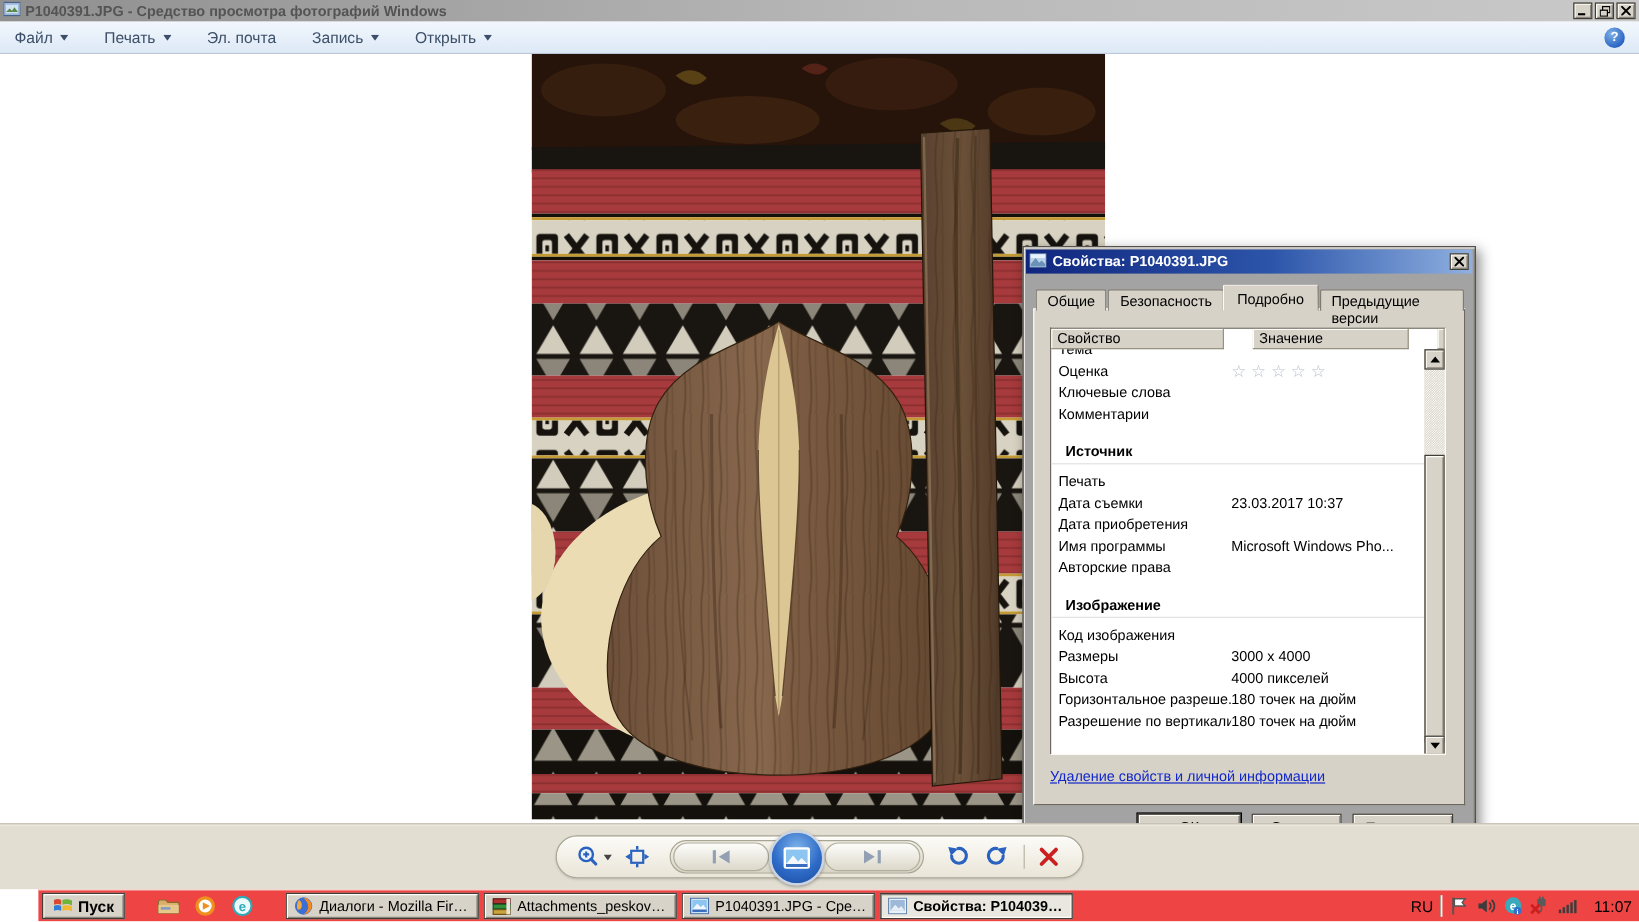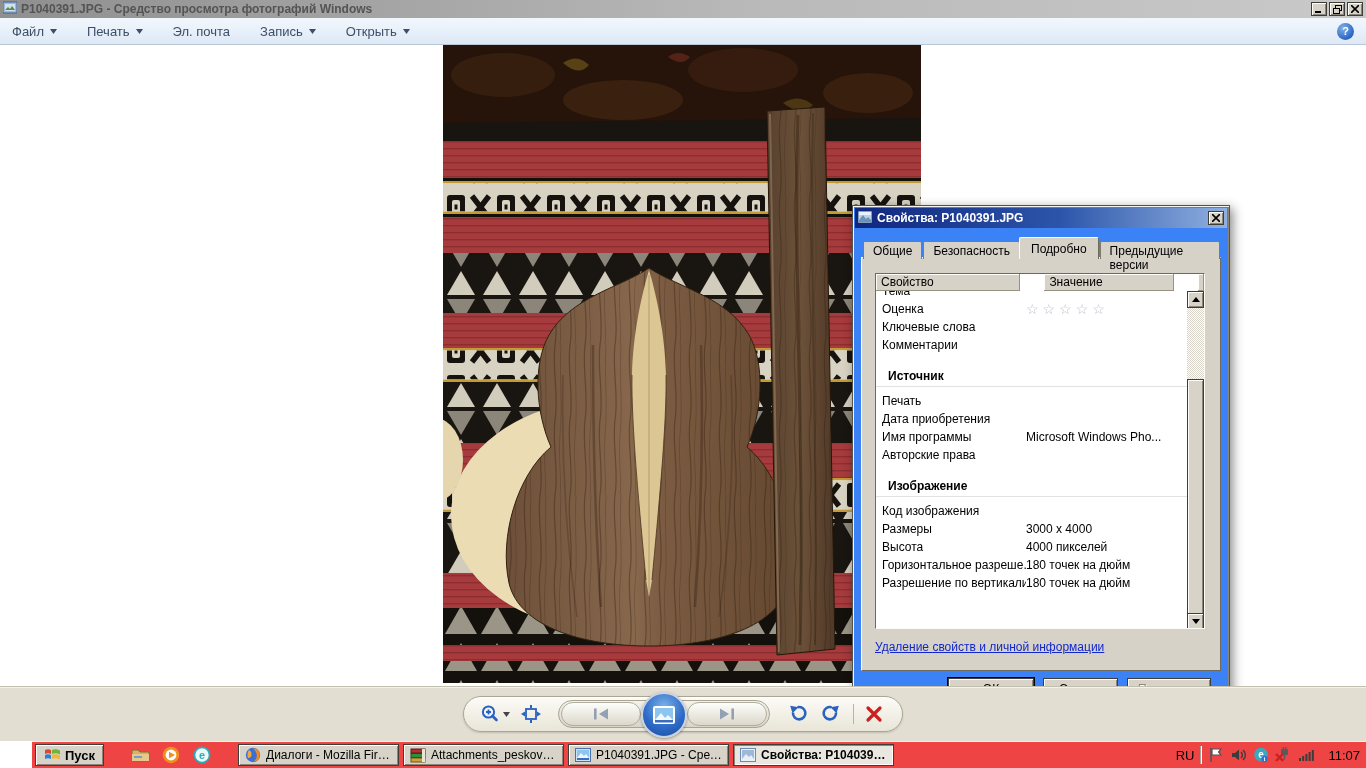--- a/index.html
+++ b/index.html
@@ -26,21 +26,21 @@
   .helpicon { margin-left:auto; width:17px; height:17px; border-radius:50%;
     background:radial-gradient(circle at 35% 30%,#7fb0e8,#2c66c4 70%,#1a4a9a);
     color:#fff; font-weight:bold; font-size:11px; display:grid; place-items:center; }
 
   
   .content { position:absolute; left:0; top:45px; width:1366px; height:641px; background:#fff; }
   .photo { position:absolute; left:443px; top:0; width:478px; height:638px; }
 
   
   .dialog { position:absolute; left:852px; top:160px; width:378px; height:495px;
-    background:#3b82f6; border:1px solid #55524a;
+    background:#a3a3a3; border:1px solid #55524a;
     box-shadow:inset 1px 1px 0 #f6f4ef, inset -1px -1px 0 #8a867c, 3px 3px 10px rgba(0,0,0,.45); }
   .dtitle { height:20px; margin:2px; background:linear-gradient(90deg,#10267e,#2c55aa 55%,#8fb0e0);
     display:flex; align-items:center; padding:0 3px; }
   .dtitle .dtext { color:#fff; font-weight:bold; font-size:12px; margin-left:5px; }
   .dclose { margin-left:auto; width:16px; height:14px; background:#d7d3c8; border:1px solid #3f3d38;
     box-shadow:inset 1px 1px 0 #fffdf8, inset -1px -1px 0 #8a867c; display:grid; place-items:center; }
   .dbody { padding:6px 8px 0 8px; }
   .dtabs { display:flex; align-items:flex-end; height:22px; padding-left:2px; position:relative; z-index:2; }
   .tab { position:relative; top:1px; height:18px; padding:2px 9px 0 9px; font-size:12px; color:#000;
     background:#d6d2c8; border:1px solid #7e7a70; border-bottom:none; border-radius:2px 2px 0 0; margin-right:1px; }
@@ -339,20 +339,24 @@
                 <div class="prow">
                   <span class="pname">Комментарии</span>
                   <span class="pval"></span>
                 </div>
                 <div class="psec">Источник</div>
                 <div class="prow">
                   <span class="pname">Печать</span>
                   <span class="pval"></span>
                 </div>
                 <div class="prow">
+                  <span class="pname">Дата съемки</span>
+                  <span class="pval">23.03.2017 10:37</span>
+                </div>
+                <div class="prow">
                   <span class="pname">Дата приобретения</span>
                   <span class="pval"></span>
                 </div>
                 <div class="prow">
                   <span class="pname">Имя программы</span>
                   <span class="pval">Microsoft Windows Pho...</span>
                 </div>
                 <div class="prow">
                   <span class="pname">Авторские права</span>
                   <span class="pval"></span>

